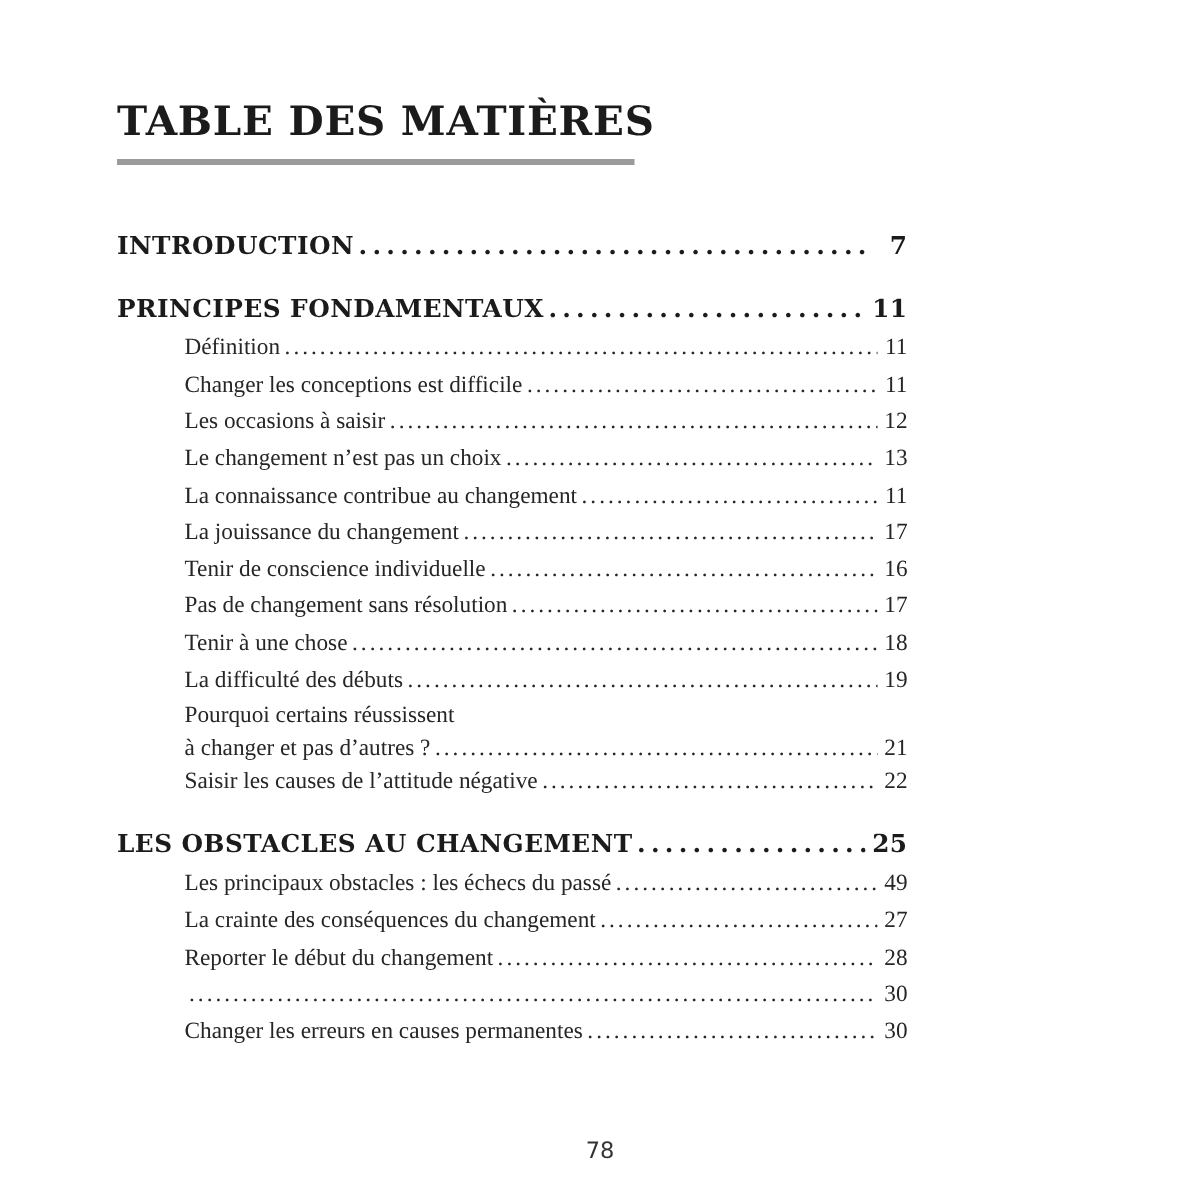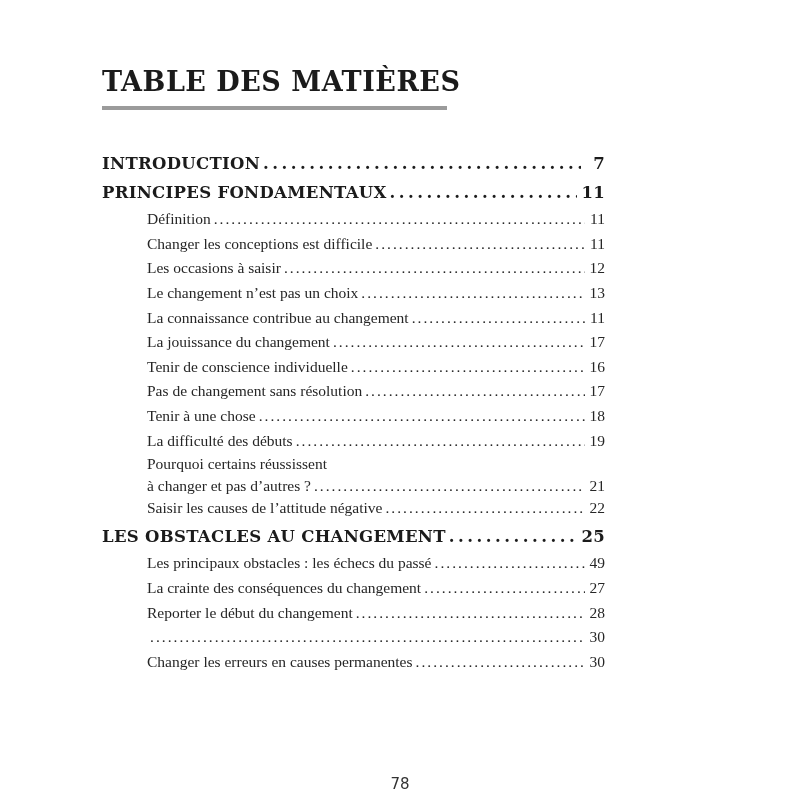--- a/index.html
+++ b/index.html
@@ -6,21 +6,21 @@
   html, body { width: 800px; height: 800px; }
   body {
     background: #ffffff;
     font-family: "DejaVu Serif", serif;
     position: relative;
     overflow: hidden;
   }
   .page {
     position: absolute;
     inset: 0;
-    padding: 66px 195px 0 102px;
+    padding: 66px 195px 0 78px;
   }
   .page-title {
     font-size: 27px;
     font-weight: 700;
     color: #1b1b1b;
     letter-spacing: 0.5px;
     white-space: nowrap;
   }
   .title-rule {
     height: 4px;
@@ -34,21 +34,21 @@
   .toc-row {
     font-size: 15.5px;
     line-height: 24.6px;
     color: #262626;
   }
   .toc-row.lvl0 {
     font-weight: 700;
     font-size: 16.5px;
     color: #1b1b1b;
     letter-spacing: 0.3px;
-    margin-top: 4px;
+    margin-top: 17px;
     margin-bottom: 2px;
   }
   .toc-row.lvl0:first-child { margin-top: 0; }
   .toc-row.lvl1 { padding-left: 45px; font-family: Liberation Serif, serif; }
   .entry-line {
     display: flex;
     align-items: flex-start;
   }
   .wrap .entry-line, .wrap .wrap-line { line-height: 21.5px; }
   .toc-label { white-space: nowrap; }
@@ -62,21 +62,21 @@
   .lvl0 .toc-dots { letter-spacing: 3.5px; margin-right: 4px; }
   .toc-page {
     text-align: right;
     min-width: 20px;
     white-space: nowrap;
   }
   .folio {
     position: absolute;
     left: 0;
     right: 0;
-    bottom: 7px;
+    bottom: 24px;
     text-align: center;
     font-size: 15px;
     color: #333333;
     font-family: "DejaVu Sans", sans-serif;
   }
 </style>
 </head>
 <body>
 
 <div class="page">

